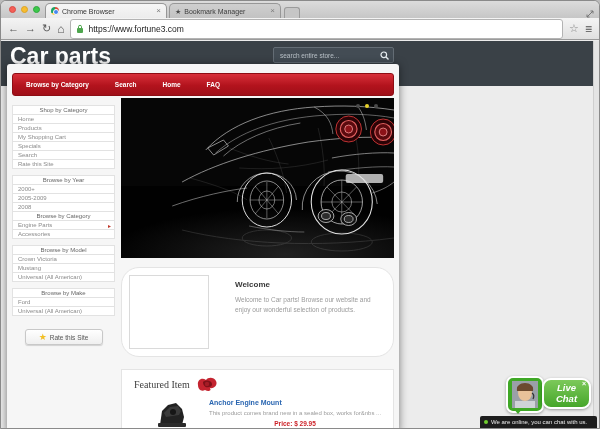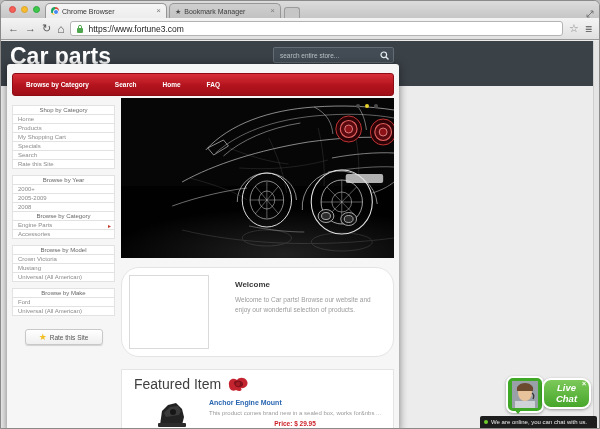--- a/index.html
+++ b/index.html
@@ -27,21 +27,21 @@
   .chrome-ico::after{content:"";position:absolute;left:2px;top:2px;width:4px;height:4px;
     border-radius:50%;background:#4887ee;border:1px solid #fff;}
   .tab-star{font-size:7px;color:#4a4a4a;line-height:1;}
   .newtab{width:16px;height:11px;background:#c6c6c6;border:1px solid #9b9b9b;border-bottom:none;
     border-radius:3px 3px 0 0;margin-left:3px;}
   .resize-ico{position:absolute;right:5px;top:3px;}
   .toolbar{height:22px;display:flex;align-items:center;gap:6px;padding:0 7px;
     background:linear-gradient(#f4f4f4,#e0e0e0);border-bottom:1px solid #9b9b9b;}
   .nav-btn{font-size:11px;color:#555;line-height:1;}
   .nav-btn.home{font-size:12px;}
-  .addressbar{flex:1;height:15px;background:#fff;border:1px solid #b3b3b3;border-radius:3px;
+  .addressbar{flex:1;height:20px;background:#fff;border:1px solid #b3b3b3;border-radius:3px;
     display:flex;align-items:center;gap:4px;padding:0 5px;}
   .url{font-size:8.5px;color:#1c1c1c;}
   .star-btn{font-size:11px;color:#8d8d8d;line-height:1;}
   .menu-btn{font-size:12px;color:#4c4c4c;line-height:1;font-weight:bold;}
   
   .viewport{position:absolute;top:40px;left:0;right:0;bottom:0;background:#ececec;overflow:hidden;}
   .scrollstrip{position:absolute;right:0;top:0;bottom:0;width:6px;background:#e4e4e4;border-left:1px solid #cfcfcf;}
   .header-band{position:absolute;top:0;left:0;right:6px;height:45px;background:#3a4147;}
   .logo{position:absolute;left:9px;top:2px;font-size:23px;font-weight:bold;color:#fff;letter-spacing:0;}
   .sitesearch{position:absolute;left:272px;top:6px;width:121px;height:16px;background:#434c54;
@@ -76,21 +76,21 @@
   .dot{width:4px;height:4px;border-radius:50%;background:#4a4a4a;}
   .dot.on{background:#e8d22a;}
   .card{background:#fff;border:1px solid #e4e4e4;}
   .welcome{margin-top:9px;min-height:90px;display:flex;padding:7px;border-radius:18px;}
   .wc-img{width:80px;height:74px;border:1px solid #dadada;background:#fff;flex:none;}
   .wc-text{margin-left:26px;padding-top:5px;}
   .wc-title{font-size:8px;font-weight:bold;color:#3a3a3a;margin-bottom:6px;}
   .wc-body{font-size:6.5px;color:#9a9a9a;line-height:1.6;max-width:162px;}
   .featured{margin-top:12px;padding:6px 8px;height:80px;}
   .ft-head{display:flex;align-items:center;gap:6px;padding-left:4px;}
-  .ft-title{font-size:14px;color:#3f3f3f;}
+  .ft-title{font-size:10px;color:#3f3f3f;font-family:Liberation Serif, serif;}
   .product{display:flex;margin-top:7px;}
   .prod-img{width:40px;height:30px;margin-left:22px;flex:none;}
   .prod-text{margin-left:17px;}
   .prod-name{font-size:7px;font-weight:bold;color:#2a66b1;margin-bottom:4px;}
   .prod-desc{font-size:6px;color:#9b9b9b;}
   .prod-price{font-size:6.5px;font-weight:bold;color:#cc2127;text-align:center;margin-top:4px;}
   
   .chat-status{position:absolute;right:2px;bottom:0;width:117px;height:12px;background:#1d1d1d;
     border-radius:2px 2px 0 0;display:flex;align-items:center;gap:3px;padding:0 4px;}
   .chat-status .dot-on{width:4px;height:4px;border-radius:50%;background:#6fce2e;flex:none;}

